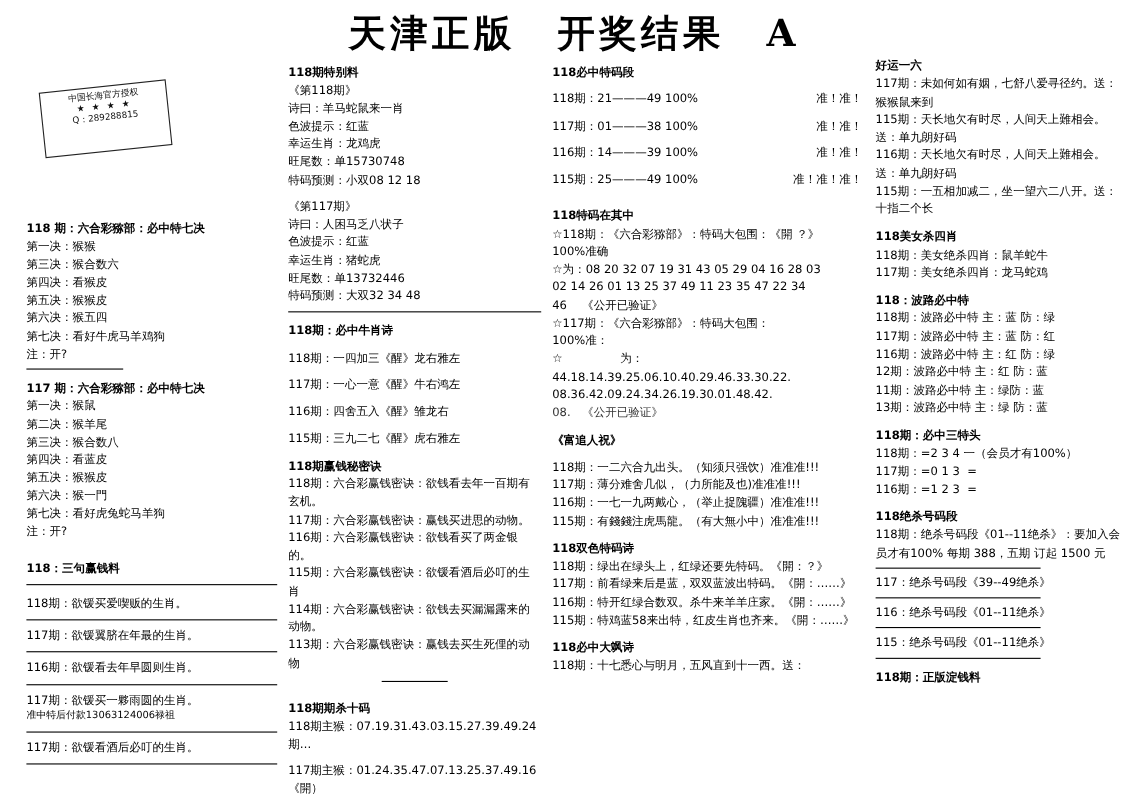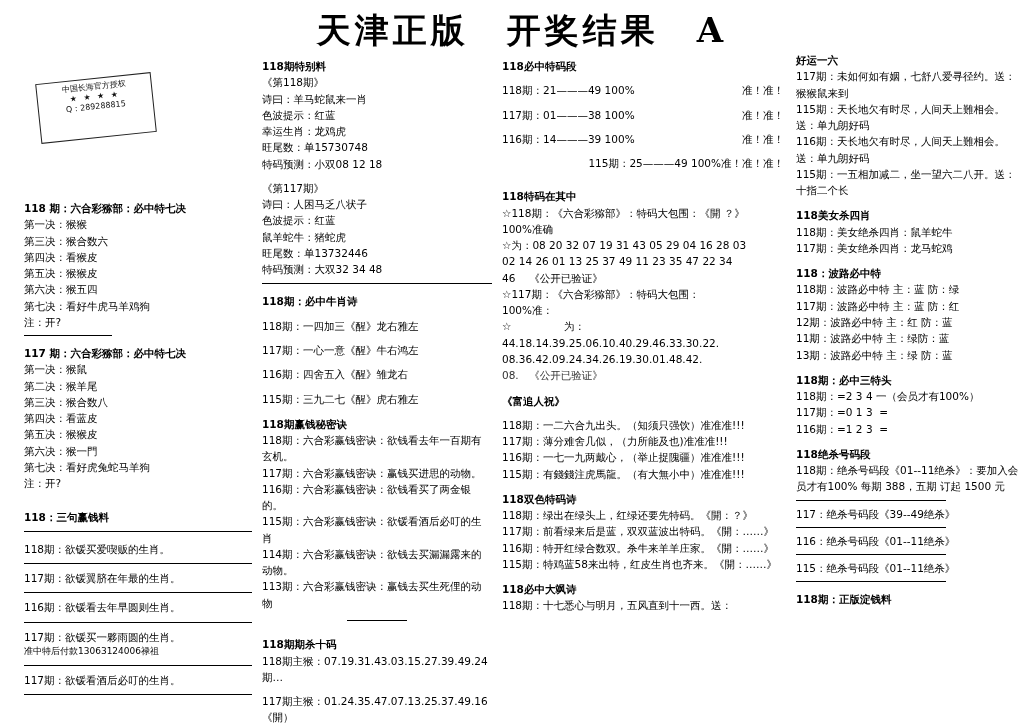--- a/index.html
+++ b/index.html
@@ -122,21 +122,21 @@
       <div class="ln">《第118期》</div>
       <div class="ln">诗曰：羊马蛇鼠来一肖</div>
       <div class="ln">色波提示：红蓝</div>
       <div class="ln">幸运生肖：龙鸡虎</div>
       <div class="ln">旺尾数：单15730748</div>
       <div class="ln">特码预测：小双08 12 18</div>
       <div class="gap"></div>
       <div class="ln">《第117期》</div>
       <div class="ln">诗曰：人困马乏八状子</div>
       <div class="ln">色波提示：红蓝</div>
-      <div class="ln">鼠羊蛇牛：猪蛇虎</div>
+      <div class="ln">幸运生肖：猪蛇虎</div>
       <div class="ln">旺尾数：单13732446</div>
       <div class="ln">特码预测：大双32 34 48</div>
       <div class="rule"></div>
     </div>
 
     <div class="blk">
       <div class="ln hd">118期：必中牛肖诗</div>
       <div class="gap"></div>
       <div class="ln">118期：一四加三《醒》龙右雅左</div>
       <div class="gap"></div>
@@ -181,21 +181,21 @@
       <div style="display:flex;justify-content:space-between;">
         <span>117期：01———38 100%</span>
         <span>准！准！</span>
       </div>
       <div class="gap"></div>
       <div style="display:flex;justify-content:space-between;">
         <span>116期：14———39 100%</span>
         <span>准！准！</span>
       </div>
       <div class="gap"></div>
-      <div style="display:flex;justify-content:flex-end;">
+      <div style="display:flex;justify-content:space-between;">
         <span>115期：25———49 100%</span>
         <span>准！准！准！</span>
       </div>
     </div>
 
     <div class="gap"></div>
 
     <div class="blk">
       <div class="ln hd">118特码在其中</div>
       <div class="ln">☆118期：《六合彩猕部》：特码大包围：《開 ？》</div>
@@ -247,20 +247,21 @@
     <div class="blk">
       <div class="ln hd">118美女杀四肖</div>
       <div class="ln">118期：美女绝杀四肖：鼠羊蛇牛</div>
       <div class="ln">117期：美女绝杀四肖：龙马蛇鸡</div>
     </div>
 
     <div class="blk">
       <div class="ln hd">118：波路必中特</div>
       <div class="ln">118期：波路必中特 主：蓝 防：绿</div>
       <div class="ln">117期：波路必中特 主：蓝 防：红</div>
+      <div class="ln">116期：波路必中特 主：红 防：绿</div>
       <div class="ln">12期：波路必中特 主：红 防：蓝</div>
       <div class="ln">11期：波路必中特 主：绿防：蓝</div>
       <div class="ln">13期：波路必中特 主：绿 防：蓝</div>
     </div>
 
 
     <div class="blk">
       <div class="ln hd">118期：必中三特头</div>
       <div class="ln">118期：=2 3 4 一（会员才有100%）</div>
       <div class="ln">117期：=0 1 3  =</div>

